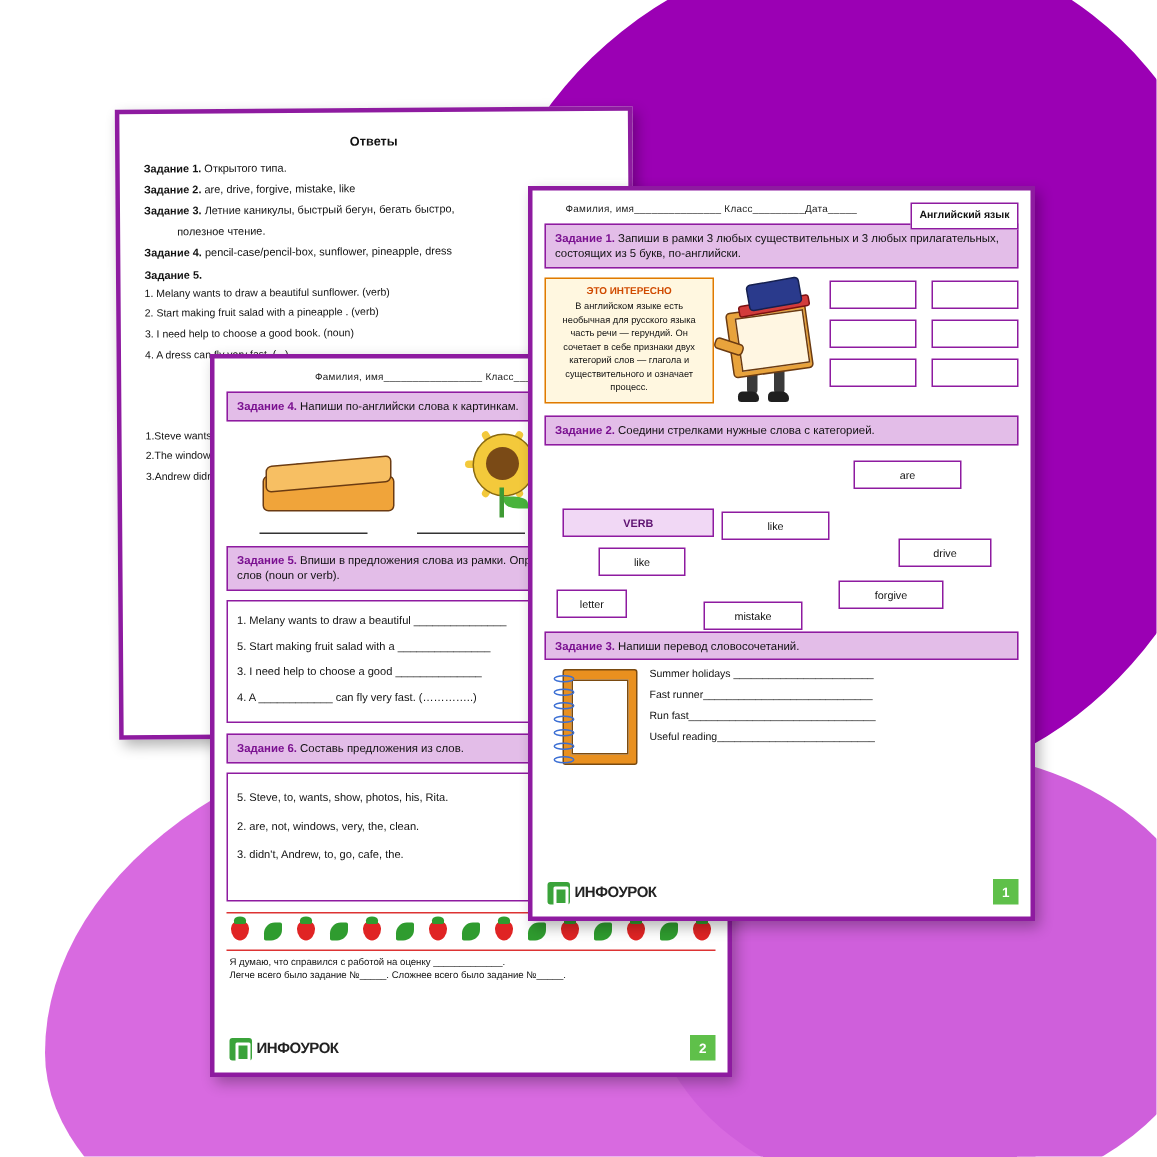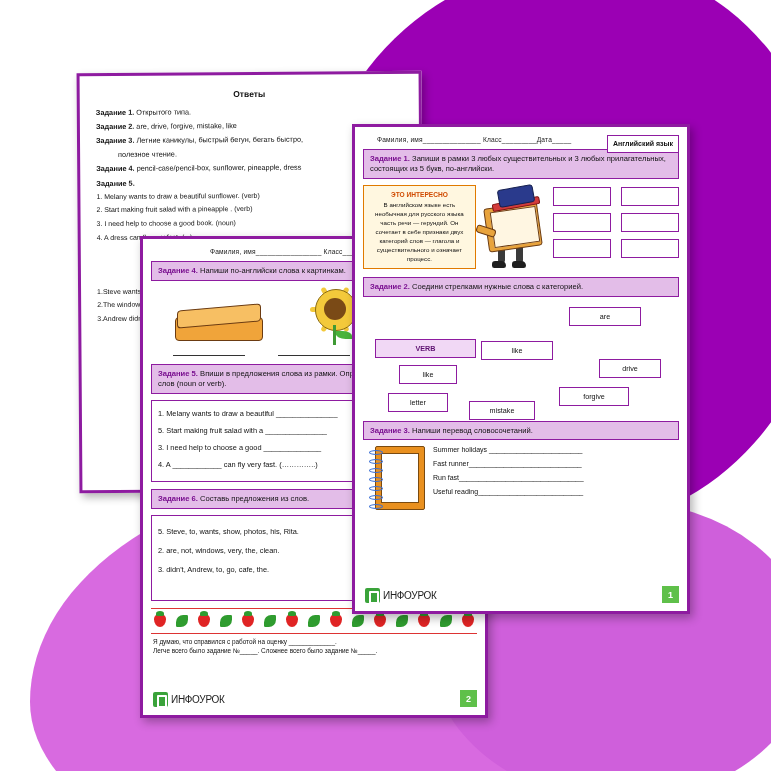--- a/index.html
+++ b/index.html
@@ -204,21 +204,21 @@
     display:flex; align-items:center;
   }
   .logo-mark{
     width:15px; height:15px; background:#3aa33a; border-radius:2px;
     position:relative; margin-right:3px;
   }
   .logo-mark:after{
     content:""; position:absolute; left:4px; top:3px; width:6px; height:9px;
     border:2px solid #fff; border-radius:1px;
   }
-  .logo-text{ font-size:10px; font-weight:normal; color:#222; letter-spacing:-.3px; }
+  .logo-text{ font-size:10px; font-weight:bold; color:#222; letter-spacing:-.3px; }
   .pagenum{
     position:absolute; right:8px; bottom:8px; width:17px; height:17px;
     background:#5fc04a; color:#fff; font-size:9px; font-weight:bold;
     display:flex; align-items:center; justify-content:center;
   }
 </style>
 </head>
 <body>
 
 <div class="bg-blob-dark"></div>
@@ -380,21 +380,21 @@
   <div class="bar">
     <b class="task-b">Задание 2.</b><span> Соедини стрелками нужные слова с категорией.</span>
   </div>
 
   <div class="t2wrap">
     <div class="wbubble verb" style="left:12px;top:36px;width:101px">VERB</div>
     <div class="wbubble" style="left:206px;top:4px;width:72px">are</div>
     <div class="wbubble" style="left:118px;top:38px;width:72px">like</div>
     <div class="wbubble" style="left:36px;top:62px;width:58px">like</div>
     <div class="wbubble" style="left:236px;top:56px;width:62px">drive</div>
-    <div class="wbubble" style="left:25px;top:90px;width:60px">letter</div>
+    <div class="wbubble" style="left:8px;top:90px;width:47px">letter</div>
     <div class="wbubble" style="left:106px;top:98px;width:66px">mistake</div>
     <div class="wbubble" style="left:196px;top:84px;width:70px">forgive</div>
   </div>
 
   <div class="bar">
     <b class="task-b">Задание 3.</b><span> Напиши перевод словосочетаний.</span>
   </div>
 
   <div style="display:flex;align-items:flex-start;margin:4px 10px 0 12px;">
     <div class="notebook">

